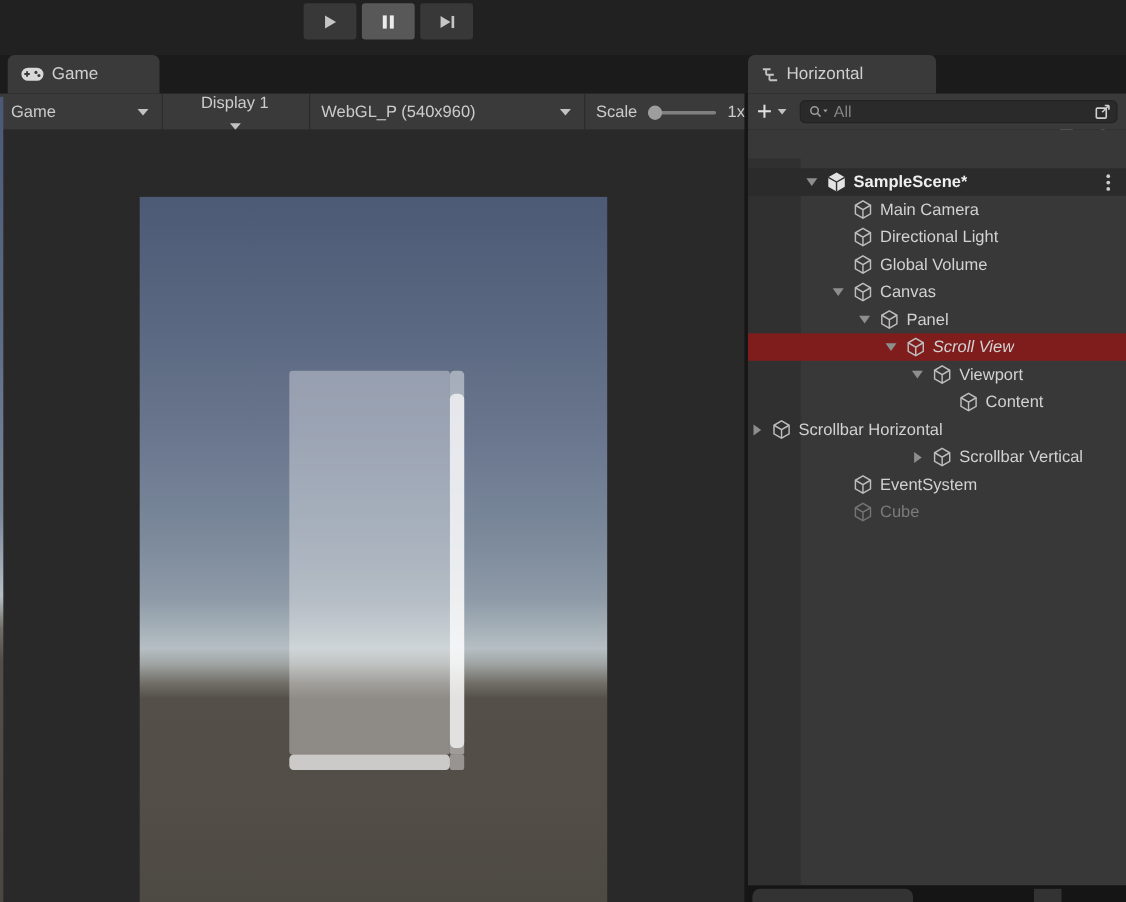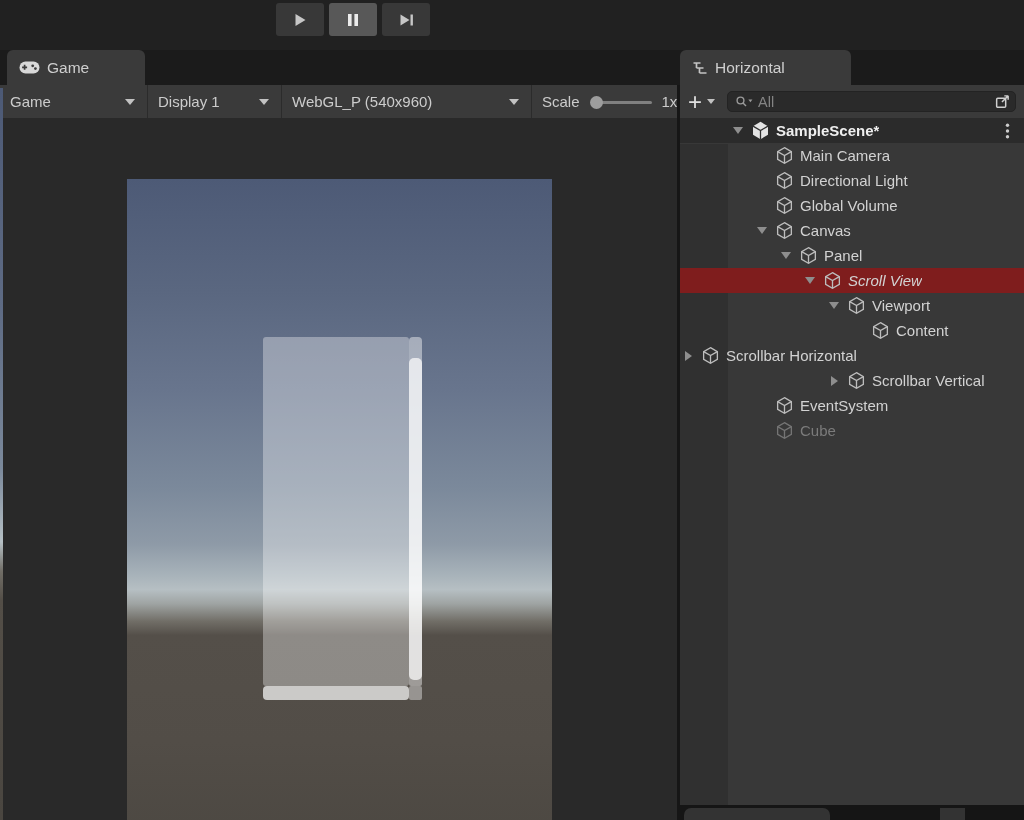--- a/index.html
+++ b/index.html
@@ -28,21 +28,21 @@
              display:flex; align-items:center; color:#cccccc; font-size:15px; }
   #game-toolbar { left:0; width:677px; }
   #hier-toolbar { left:680px; width:344px; padding:0 8px; }
   .tseg { height:33px; display:flex; align-items:center; border-right:1px solid #2b2b2b;
           padding:0 12px 0 10px; justify-content:space-between; }
   .tseg:last-child { border-right:none; }
   .caret-down { width:0; height:0; border-left:5px solid transparent; border-right:5px solid transparent;
                 border-top:6px solid #c2c2c2; }
   .caret-sm { width:0; height:0; border-left:4px solid transparent; border-right:4px solid transparent;
               border-top:5px solid #c2c2c2; }
-  #scale-seg { flex:1; gap:10px; justify-content:flex-start; overflow:hidden; padding-right:0; }
+  #scale-seg { flex:1; gap:10px; justify-content:center; overflow:hidden; padding-right:0; }
   .slider { position:relative; width:62px; height:14px; flex:0 0 auto; }
   .slider .track { position:absolute; left:8px; right:0; top:6px; height:3px; background:#808080; border-radius:2px; }
   .slider .knob { position:absolute; left:0; top:1px; width:13px; height:13px; border-radius:50%; background:#9d9d9d; }
 
   
   .plus-wrap { display:flex; align-items:center; gap:5px; margin-right:12px; }
   .plus-glyph { color:#e0e0e0; font-size:24px; font-weight:400; line-height:20px; }
   .search-field { flex:1; height:21px; background:#2a2a2a; border:1px solid #232323; border-radius:5px;
                   display:flex; align-items:center; padding:0 2px 0 7px; }
   .search-field input { flex:1; background:transparent; border:none; outline:none; color:#f0abfc;
@@ -84,21 +84,21 @@
   #tree-gutter { position:absolute; left:0; top:26px; width:48px; height:661px; background:#303030; }
   .trow { position:relative; height:25px; display:flex; align-items:center; gap:0;
           color:#d2d2d2; font-size:15px; white-space:nowrap; }
   .trow .tri { width:16px; height:16px; flex:0 0 16px; display:flex; align-items:center; justify-content:center; }
   .tri-open { width:0; height:0; border-left:5.5px solid transparent; border-right:5.5px solid transparent;
               border-top:7px solid #8e8e8e; }
   .tri-closed { width:0; height:0; border-top:5.5px solid transparent; border-bottom:5.5px solid transparent;
                 border-left:7px solid #8e8e8e; }
   .trow .ticon { width:20px; flex:0 0 20px; margin-left:4px; display:flex; align-items:center; justify-content:center; }
   .trow .tlabel { margin-left:6px; overflow:hidden; }
-  .trow.scene-header { background:#2b2b2b; color:#efefef; font-weight:bold; }
+  .trow.scene-header { background:#2b2b2b; color:#efefef; font-weight:bold;margin-top:35px; }
   .trow.selected { background:#7f1d1d;font-style:italic; }
   .trow.disabled { color:#7b7b7b; }
   .trow.disabled .ticon { opacity:0.45; }
   .row-kebab { position:absolute; right:14px; top:5px; }
 
   
   #hier-bottom { position:absolute; left:680px; top:805px; width:344px; height:15px; background:#151515; }
   #hier-bottom .btab { position:absolute; left:4px; top:3px; width:146px; height:12px;
                        background:#333333; border-radius:7px 7px 0 0; }
   #hier-bottom .bsq { position:absolute; left:260px; top:3px; width:25px; height:12px; background:#333333; }
@@ -159,21 +159,21 @@
           <circle cx="2.5" cy="14.5" r="1.8"></circle>
       </svg>
     </div>
   </div>
 
   <div class="toolbar" id="game-toolbar">
     <div class="tseg" style="width:148px;">
       <span>Game</span>
       <span class="caret-down"></span>
     </div>
-    <div class="tseg" style="width:134px;">
+    <div class="tseg" style="width:134px;flex-direction:column;">
       <span>Display 1</span>
       <span class="caret-down"></span>
     </div>
     <div class="tseg" style="width:250px;">
       <span>WebGL_P (540x960)</span>
       <span class="caret-down"></span>
     </div>
     <div class="tseg" id="scale-seg">
       <span>Scale</span>
       <span class="slider">

